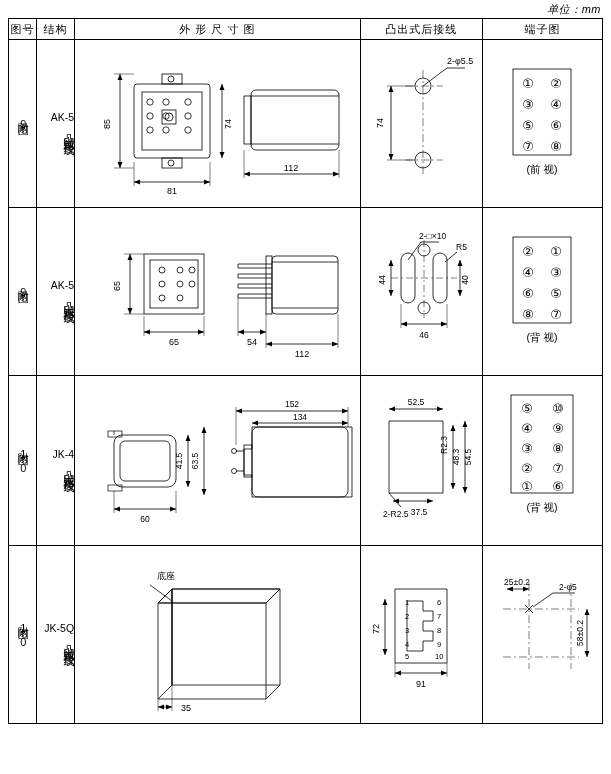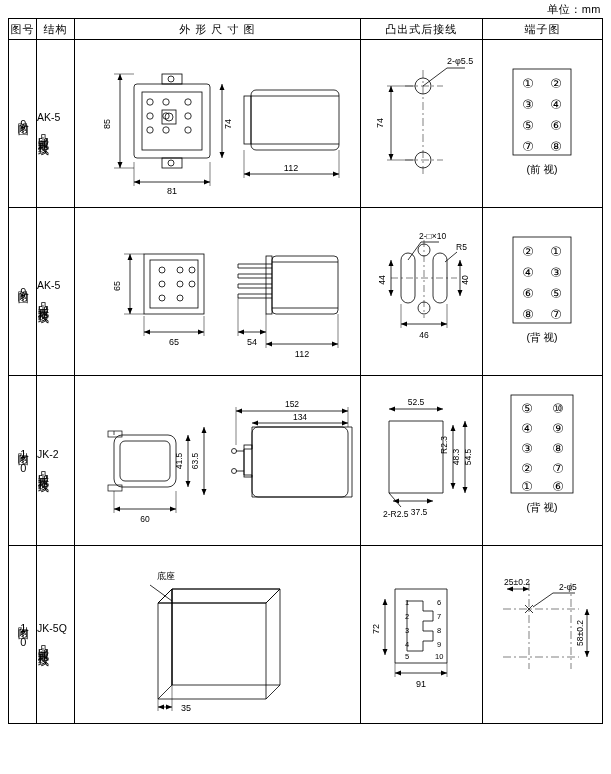--- a/index.html
+++ b/index.html
@@ -5,21 +5,21 @@
   html,body{margin:0;padding:0;}
   body{
     width:611px;height:774px;
     background:#ffffff;
     font-family:"Liberation Sans","DejaVu Sans",sans-serif;
     color:#000;
     font-size:11px;
   }
   .page{position:relative;width:611px;height:774px;box-sizing:border-box;}
   .unit{
-    position:absolute;right:10px;top:2px;font-size:11px;letter-spacing:.5px;
+    position:absolute;right:10px;top:2px;font-size:11px;letter-spacing:.5px;font-style:italic;
   }
   table.main{
     position:absolute;left:8px;top:18px;
     border-collapse:collapse;
     width:595px;
     table-layout:fixed;
   }
   table.main td,table.main th{
     border:1px solid #000;
     padding:0;
@@ -44,21 +44,21 @@
     display:inline-block;
     font-size:11px;
   }
   .structcell{padding:4px 0;}
   .structcell .model{
     display:block;
     font-size:10.5px;
     margin-bottom:2px;
     writing-mode:horizontal-tb;
   }
-  .structwrap{display:flex;flex-direction:column;align-items:flex-start;justify-content:center;height:100%;}
+  .structwrap{display:flex;flex-direction:column;align-items:flex-end;justify-content:center;height:100%;}
   svg{display:block;margin:0 auto;}
   .r1{height:168px;}
   .r2{height:168px;}
   .r3{height:170px;}
   .r4{height:178px;}
   text{font-family:"Liberation Sans","DejaVu Sans",sans-serif;}
 </style>
 </head>
 <body>
 
@@ -333,21 +333,21 @@
           </svg>
         </td>
       </tr>
 
       <tr class="r3">
         <td>
           <span class="vtext">附图10</span>
         </td>
         <td class="structcell">
           <div class="structwrap">
-            <span class="model">JK-2</span>
+            <span class="model">JK-4</span>
             <span class="vtext">凸出式后接线</span>
           </div>
         </td>
         <td>
           <svg width="283" height="164" viewBox="0 0 283 164">
             <g stroke="#000" fill="none" stroke-width="0.8">
 
               <rect x="38" y="56" width="62" height="52" rx="8"></rect>
               <rect x="44" y="62" width="50" height="40" rx="5"></rect>
               <g stroke-width="0.7">

